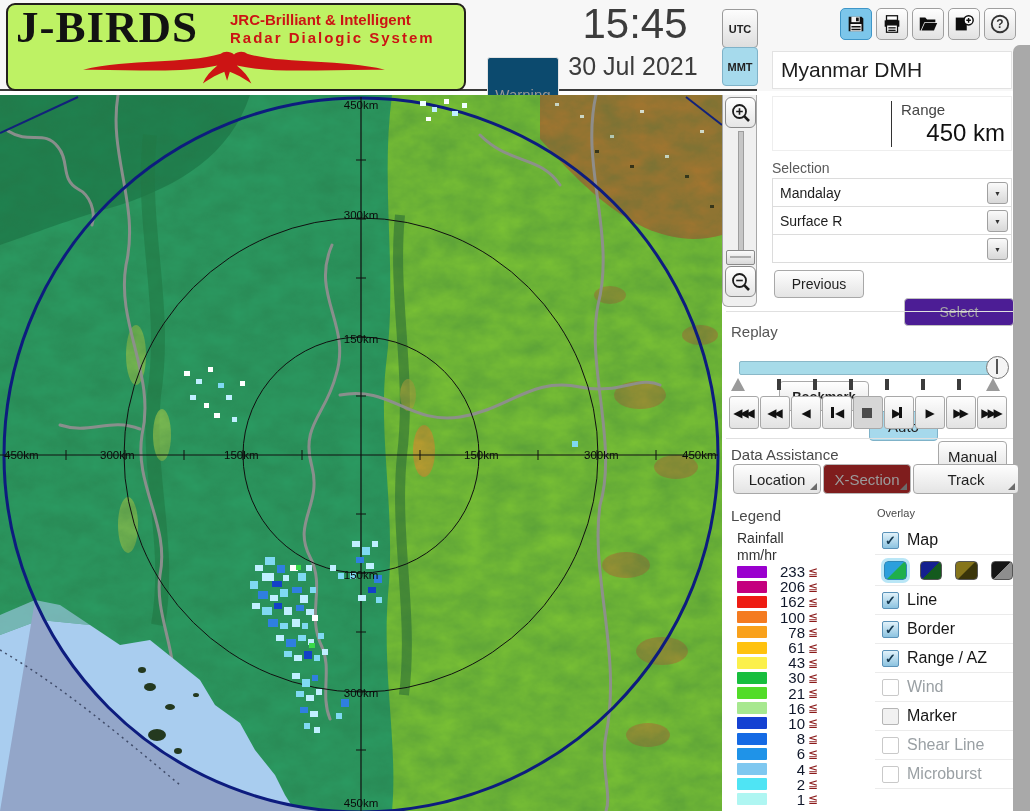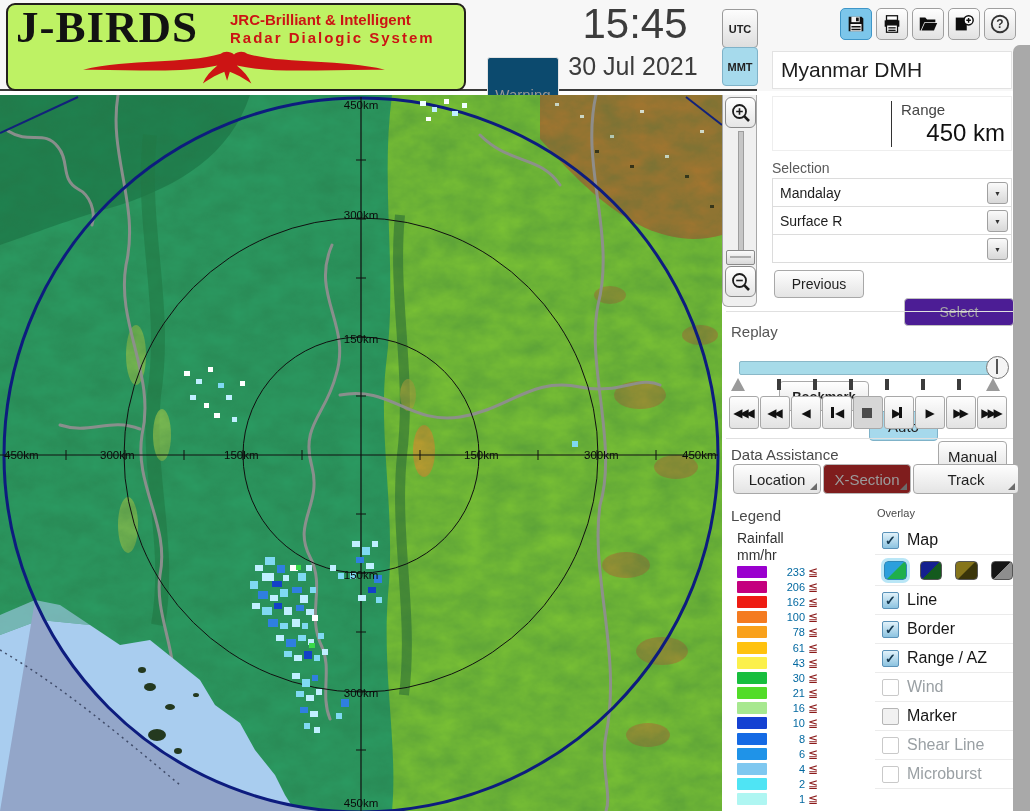--- a/index.html
+++ b/index.html
@@ -108,21 +108,21 @@
   .da-btn{height:28px;font-size:15px;}
   .da-btn:nth-child(1){width:86px;} .da-btn:nth-child(2){width:86px;} .da-btn:nth-child(3){width:104px;}
 
   #legend-label{left:731px;top:507px;font-size:15px;color:#4a4a4a;}
   #overlay-label{left:877px;top:507px;font-size:11px;color:#4a4a4a;}
 
   #legend-panel{left:728px;top:526px;width:132px;height:285px;background:#fff;overflow:hidden;padding:4px 0 0 9px;box-sizing:border-box;}
   #legend-title,#legend-unit{font-size:14px;color:#333;line-height:17px;}
   .lg-row{display:flex;align-items:center;height:15.2px;}
   .lg-swatch{width:30px;height:12px;border-radius:1px;flex:none;}
-  .lg-val{width:38px;text-align:right;font-size:11px;color:#0369a1;}
+  .lg-val{width:38px;text-align:right;font-size:15px;color:#0f172a;}
   .lg-suffix{font-size:12px;color:#8b1a1a;margin-left:3px;}
 
   #overlay-panel{left:875px;top:526px;width:138px;height:285px;background:#fff;overflow:hidden;}
   .ov-row{display:flex;align-items:center;height:28px;border-bottom:1px solid #ebebeb;padding-left:7px;}
   .ov-label{font-size:16px;color:#161616;margin-left:8px;}
   .ov-row.disabled .ov-label{color:#9aa0a4;}
   .cb{width:17px;height:17px;border-radius:2px;box-sizing:border-box;display:flex;align-items:center;
       justify-content:center;font-size:13px;font-weight:bold;flex:none;}
   .cb.checked{background:linear-gradient(#e2f2fa,#8cc3e0);border:1px solid #5a92b8;color:#15384f;}
   .cb.unchecked{background:#f1f1f1;border:1px solid #b5b5b5;color:transparent;}

